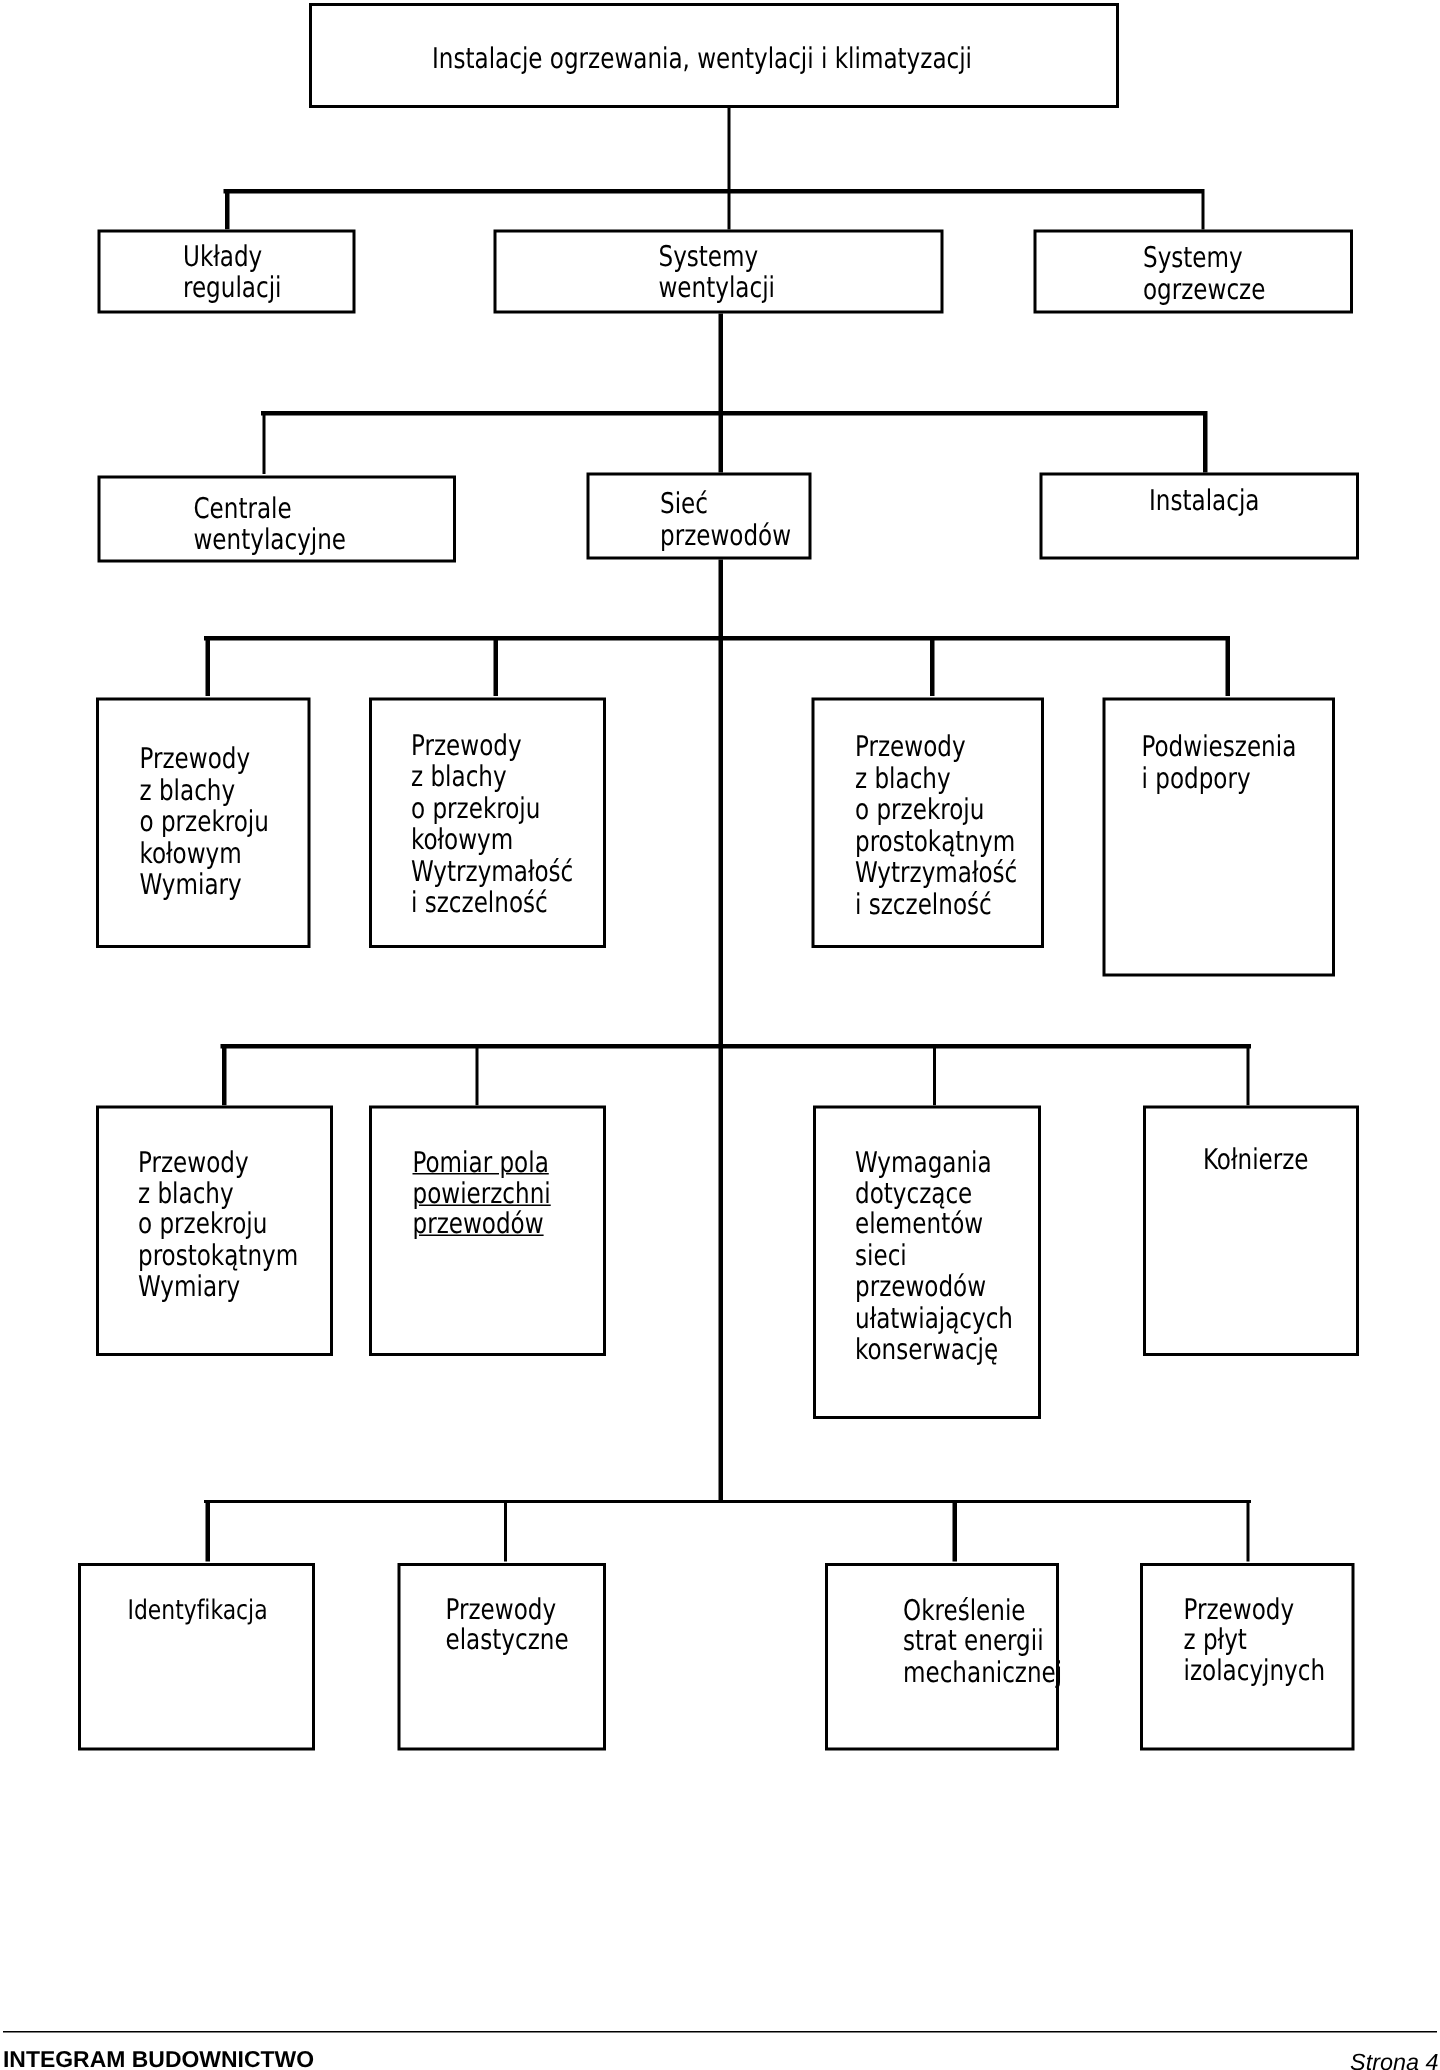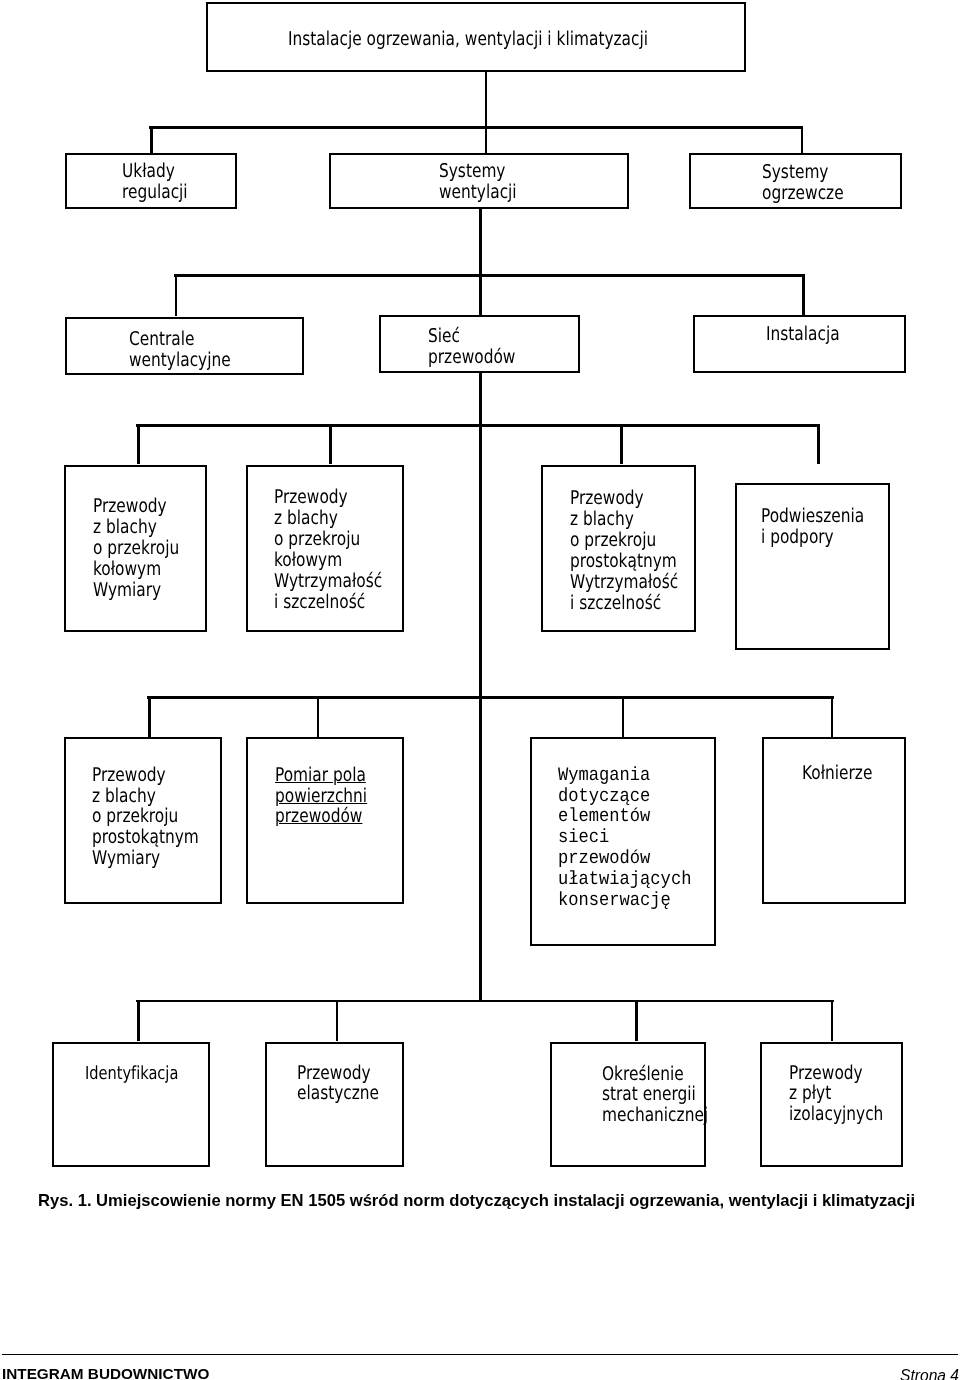--- a/index.html
+++ b/index.html
@@ -67,60 +67,59 @@
       </div>
       <div class="node" style="left: 329px; top: 153.1px; width: 300px; height: 56px;">
         <div class="nlines" style="top: 6px; left: 108px; width: 192px; font-size: 19px; line-height: 20.9px;"><span style="transform: scaleX(0.9);">Systemy</span><span style="transform: scaleX(0.9);">wentylacji</span></div>
       </div>
       <div class="node" style="left: 688.7px; top: 153.1px; width: 212.9px; height: 56px;">
         <div class="nlines" style="top: 7px; left: 71.4px; width: 141.5px; font-size: 19px; line-height: 20.9px;"><span style="transform: scaleX(0.9);">Systemy</span><span style="transform: scaleX(0.9);">ogrzewcze</span></div>
       </div>
       <div class="node" style="left: 65.4px; top: 317px; width: 238.2px; height: 58px;">
         <div class="nlines" style="top: 10px; left: 62px; width: 176.2px; font-size: 19px; line-height: 20.9px;"><span style="transform: scaleX(0.9);">Centrale</span><span style="transform: scaleX(0.9);">wentylacyjne</span></div>
       </div>
-      <div class="node" style="left: 379px; top: 315px; width: 201px; height: 58px;">
+      <div class="node" style="left: 391px; top: 315px; width: 150px; height: 58px;">
         <div class="nlines" style="top: 9px; left: 47px; width: 126.2px; font-size: 19px; line-height: 20.9px;"><span style="transform: scaleX(0.9);">Sieć</span><span style="transform: scaleX(0.9);">przewodów</span></div>
       </div>
       <div class="node" style="left: 693px; top: 315px; width: 212.5px; height: 58px;">
         <div class="nlines" style="top: 7px; left: 70.9px; width: 141.6px; font-size: 19px; line-height: 20.9px;"><span style="transform: scaleX(0.9);">Instalacja</span></div>
       </div>
       <div class="node" style="left: 64px; top: 465px; width: 143.2px; height: 167px;">
         <div class="nlines" style="top: 29px; left: 27px; width: 116.2px; font-size: 19px; line-height: 20.9px;"><span style="transform: scaleX(0.9);">Przewody</span><span style="transform: scaleX(0.9);">z blachy</span><span style="transform: scaleX(0.9);">o przekroju</span><span style="transform: scaleX(0.9);">kołowym</span><span style="transform: scaleX(0.9);">Wymiary</span></div>
       </div>
       <div class="node" style="left: 246px; top: 465px; width: 158.1px; height: 167px;">
         <div class="nlines" style="top: 20px; left: 26.3px; width: 131.8px; font-size: 19px; line-height: 20.9px;"><span style="transform: scaleX(0.9);">Przewody</span><span style="transform: scaleX(0.9);">z blachy</span><span style="transform: scaleX(0.9);">o przekroju</span><span style="transform: scaleX(0.9);">kołowym</span><span style="transform: scaleX(0.9);">Wytrzymałość</span><span style="transform: scaleX(0.9);">i szczelność</span></div>
       </div>
       <div class="node" style="left: 541.2px; top: 465px; width: 155.2px; height: 167px;">
         <div class="nlines" style="top: 21px; left: 27px; width: 128.2px; font-size: 19px; line-height: 20.9px;"><span style="transform: scaleX(0.9);">Przewody</span><span style="transform: scaleX(0.9);">z blachy</span><span style="transform: scaleX(0.9);">o przekroju</span><span style="transform: scaleX(0.9);">prostokątnym</span><span style="transform: scaleX(0.9);">Wytrzymałość</span><span style="transform: scaleX(0.9);">i szczelność</span></div>
       </div>
-      <div class="node" style="left: 734.5px; top: 483px; width: 155.9px; height: 167px;">
+      <div class="node" style="left: 734.5px; top: 465px; width: 155.9px; height: 186px;">
         <div class="nlines" style="top: 21px; left: 24px; width: 131.9px; font-size: 19px; line-height: 20.9px;"><span style="transform: scaleX(0.9);">Podwieszenia</span><span style="transform: scaleX(0.9);">i podpory</span></div>
       </div>
       <div class="node" style="left: 64px; top: 736.6px; width: 158px; height: 167.3px;">
         <div class="nlines" style="top: 26px; left: 26px; width: 132px; font-size: 19px; line-height: 20.9px;"><span style="transform: scaleX(0.9);">Przewody</span><span style="transform: scaleX(0.9);">z blachy</span><span style="transform: scaleX(0.9);">o przekroju</span><span style="transform: scaleX(0.9);">prostokątnym</span><span style="transform: scaleX(0.9);">Wymiary</span></div>
       </div>
       <div class="node" style="left: 246.2px; top: 736.6px; width: 158.1px; height: 167.3px;">
         <div class="nlines" style="top: 26px; left: 27.1px; width: 131px; font-size: 19px; line-height: 20.9px; text-decoration: underline;"><span style="transform: scaleX(0.9);">Pomiar pola</span><span style="transform: scaleX(0.9);">powierzchni</span><span style="transform: scaleX(0.9);">przewodów</span></div>
       </div>
-      <div class="node" style="left: 530px; top: 736.6px; width: 186px; height: 209.9px; font-family: Liberation Mono, monospace;">
+      <div class="node" style="left: 542px; top: 736.6px; width: 152px; height: 209.9px;">
         <div class="nlines" style="top: 26px; left: 26px; width: 143.8px; font-size: 19px; line-height: 20.9px;"><span style="transform: scaleX(0.9);">Wymagania</span><span style="transform: scaleX(0.9);">dotyczące</span><span style="transform: scaleX(0.9);">elementów</span><span style="transform: scaleX(0.9);">sieci</span><span style="transform: scaleX(0.9);">przewodów</span><span style="transform: scaleX(0.9);">ułatwiających</span><span style="transform: scaleX(0.9);">konserwację</span></div>
       </div>
       <div class="node" style="left: 761.9px; top: 736.6px; width: 143.7px; height: 167.3px;">
         <div class="nlines" style="top: 24px; left: 38px; width: 105.7px; font-size: 19px; line-height: 20.9px;"><span style="transform: scaleX(0.9);">Kołnierze</span></div>
       </div>
       <div class="node" style="left: 51.8px; top: 1041.5px; width: 157.9px; height: 125.5px;">
         <div class="nlines" style="top: 20px; left: 31px; width: 126.9px; font-size: 18px; line-height: 20.9px;"><span style="transform: scaleX(0.9);">Identyfikacja</span></div>
       </div>
       <div class="node" style="left: 265.2px; top: 1041.5px; width: 138.9px; height: 125.5px;">
         <div class="nlines" style="top: 19px; left: 30px; width: 108.9px; font-size: 19px; line-height: 20.9px;"><span style="transform: scaleX(0.9);">Przewody</span><span style="transform: scaleX(0.9);">elastyczne</span></div>
       </div>
       <div class="node" style="left: 549.7px; top: 1041.5px; width: 156.1px; height: 125.5px;">
         <div class="nlines" style="top: 20px; left: 26.4px; width: 129.7px; font-size: 19px; line-height: 20.9px; margin-left: 24px;"><span style="transform: scaleX(0.9);">Określenie</span><span style="transform: scaleX(0.9);">strat energii</span><span style="transform: scaleX(0.9);">mechanicznej</span></div>
       </div>
       <div class="node" style="left: 760.3px; top: 1041.5px; width: 143.2px; height: 125.5px;">
         <div class="nlines" style="top: 19px; left: 27px; width: 116.2px; font-size: 19px; line-height: 20.9px;"><span style="transform: scaleX(0.9);">Przewody</span><span style="transform: scaleX(0.9);">z płyt</span><span style="transform: scaleX(0.9);">izolacyjnych</span></div>
       </div>
     </div>
-  <div id="caption">Rys. 1. Umiejscowienie normy EN 1505 wśród norm dotyczących instalacji ogrzewania, wentylacji i klimatyzacji</div>
   <div id="foot-rule"></div>
   <div id="foot-left" class="foot">INTEGRAM BUDOWNICTWO</div>
   <div id="foot-right" class="foot">Strona 4</div>
 </div>
 
 </body></html>

